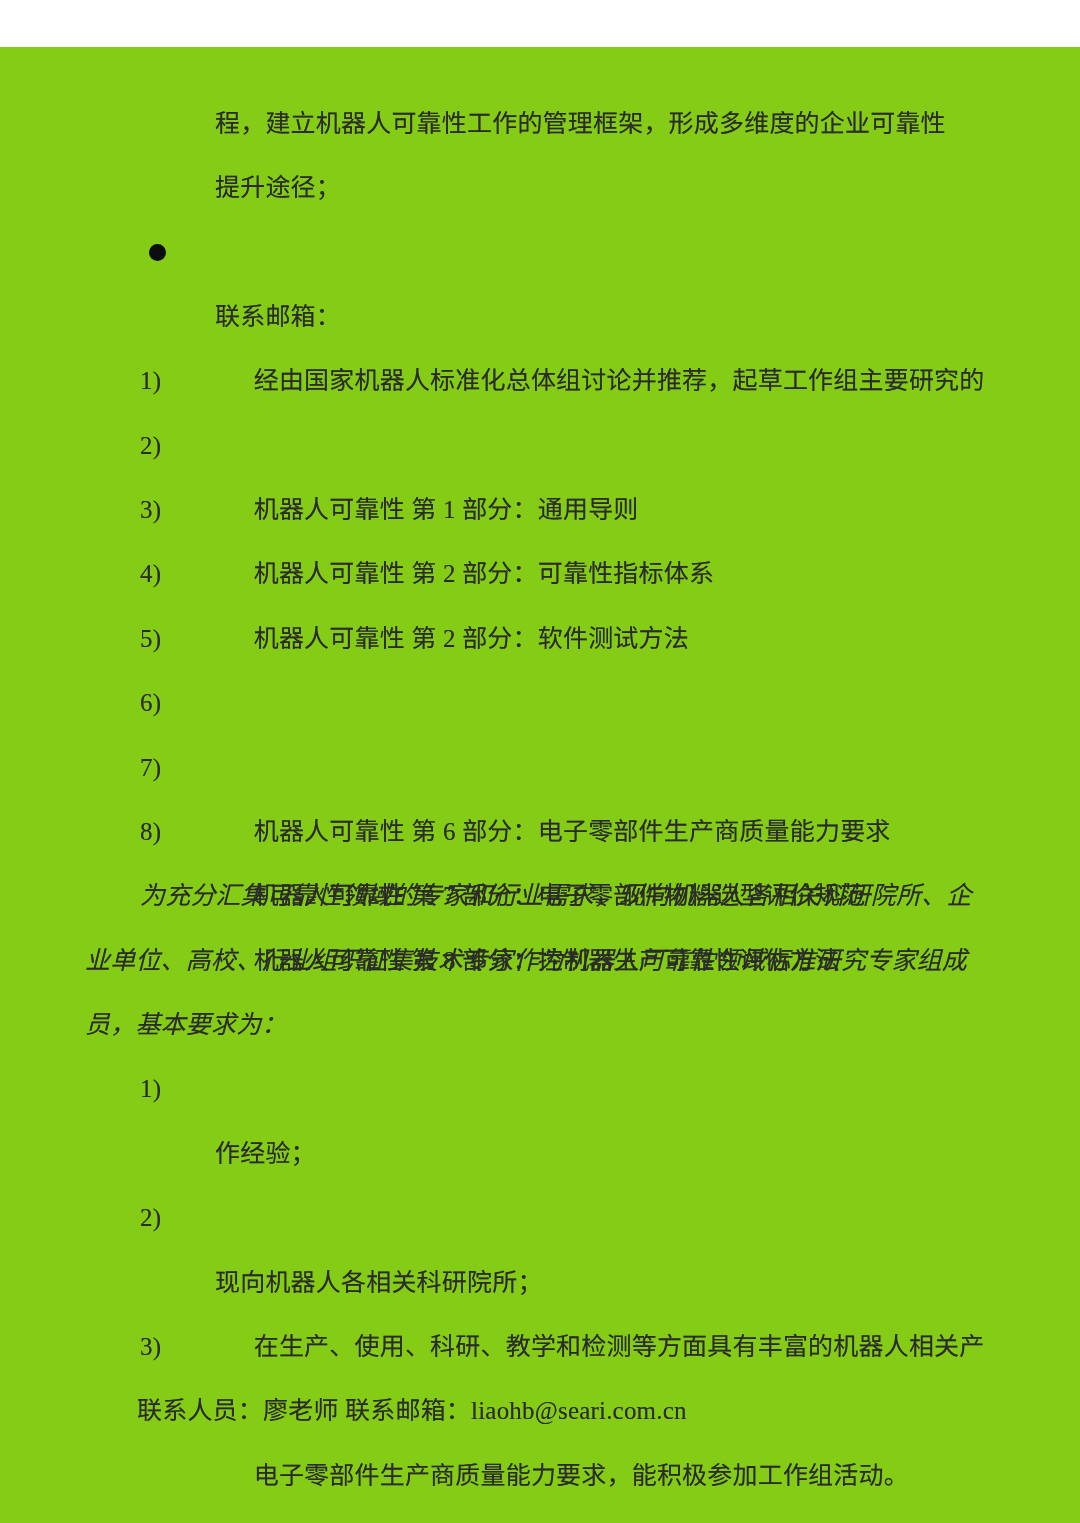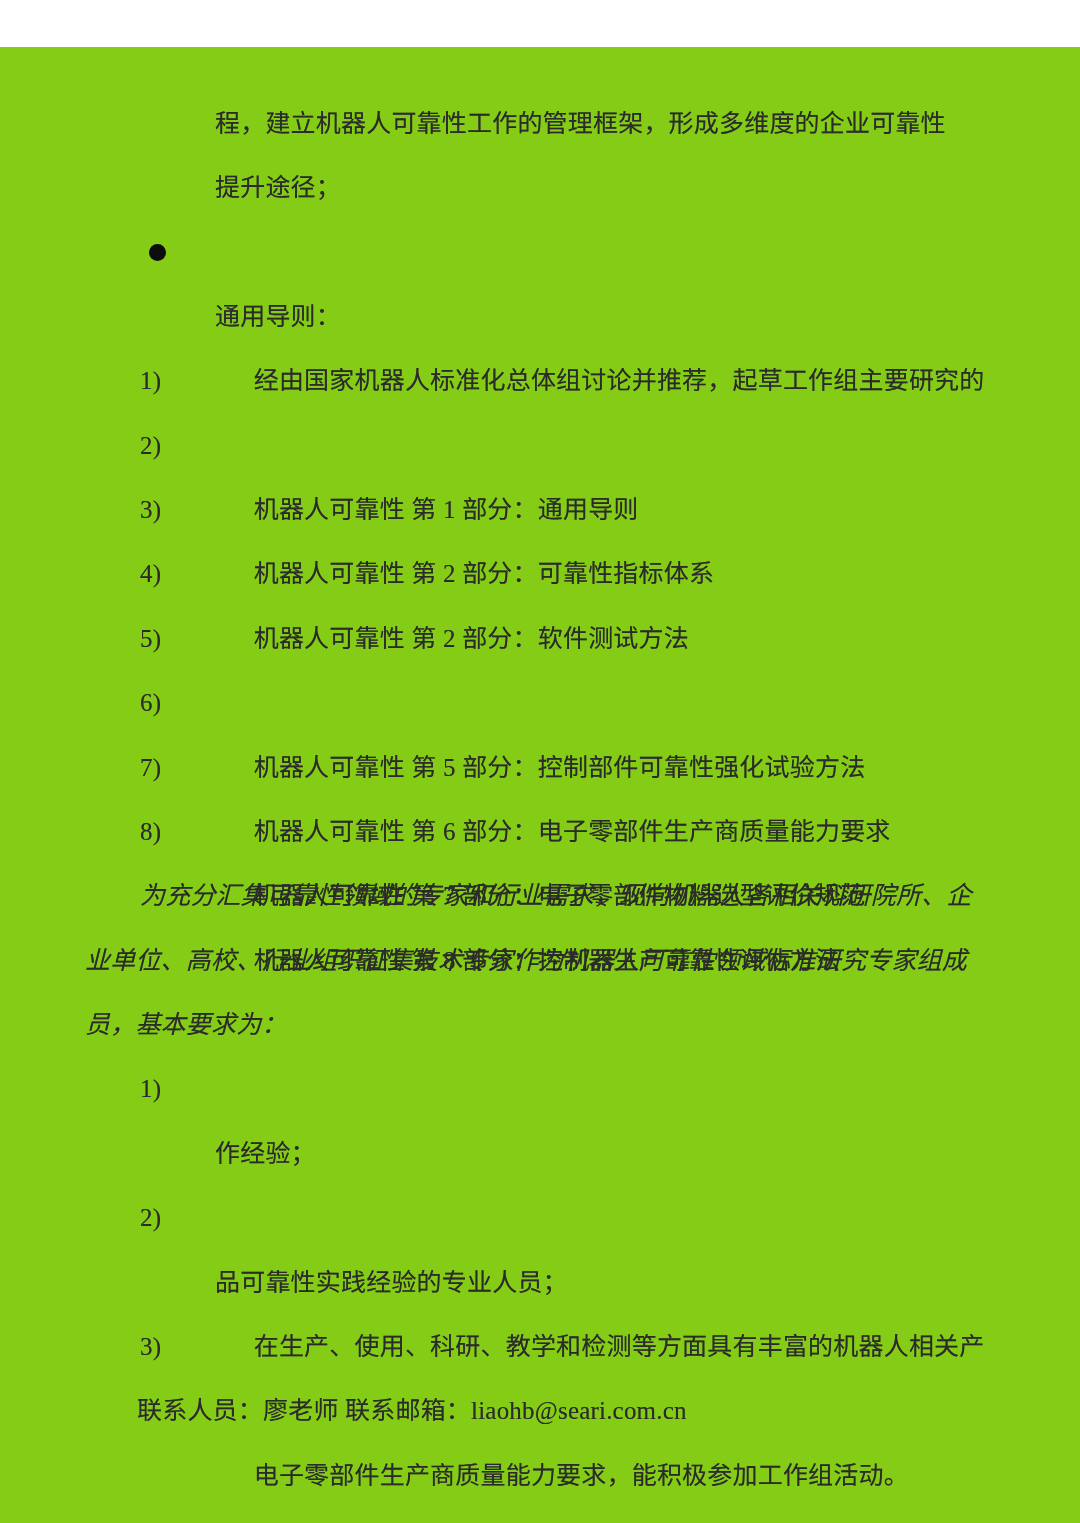--- a/index.html
+++ b/index.html
@@ -60,40 +60,39 @@
 <div class="page">
   <div class="content">
 
     <div class="line hang">程，建立机器人可靠性工作的管理框架，形成多维度的企业可靠性</div>
     <div class="line hang">提升途径；</div>
 
     <div class="line hang">
       <span class="bullet-dot"></span>
       <span>经由国家机器人标准化总体组讨论并推荐，起草工作组主要研究的</span>
     </div>
-    <div class="line hang">通用导则：</div>
+    <div class="line hang">联系邮箱：</div>
 
     <div class="line hang">
       <span class="marker">1)</span>
       <span>机器人可靠性 第 1 部分：通用导则</span>
     </div>
     <div class="line hang">
       <span class="marker">2)</span>
       <span>机器人可靠性 第 2 部分：可靠性指标体系</span>
     </div>
     <div class="line hang">
       <span class="marker">3)</span>
       <span>机器人可靠性 第 2 部分：软件测试方法</span>
     </div>
     <div class="line hang">
       <span class="marker">4)</span>
     </div>
     <div class="line hang">
       <span class="marker">5)</span>
-      <span>机器人可靠性 第 5 部分：控制部件可靠性强化试验方法</span>
     </div>
     <div class="line hang">
       <span class="marker">6)</span>
       <span>机器人可靠性 第 6 部分：电子零部件生产商质量能力要求</span>
     </div>
     <div class="line hang">
       <span class="marker">7)</span>
       <span>机器人可靠性 第 7 部分：电子零部件物料选型评价规范</span>
     </div>
     <div class="line hang">
@@ -107,21 +106,21 @@
 
     <div class="line hang">
       <span class="marker">1)</span>
     </div>
     <div class="line hang">作经验；</div>
 
     <div class="line hang">
       <span class="marker">2)</span>
       <span>在生产、使用、科研、教学和检测等方面具有丰富的机器人相关产</span>
     </div>
-    <div class="line hang">品可靠性实践经验的专业人员；</div>
+    <div class="line hang">现向机器人各相关科研院所；</div>
 
     <div class="line hang">
       <span class="marker">3)</span>
       <span>电子零部件生产商质量能力要求，能积极参加工作组活动。</span>
     </div>
 
     <div class="line closing">联系人员：廖老师 联系邮箱：liaohb@seari.com.cn</div>
 
   </div>
 </div>

